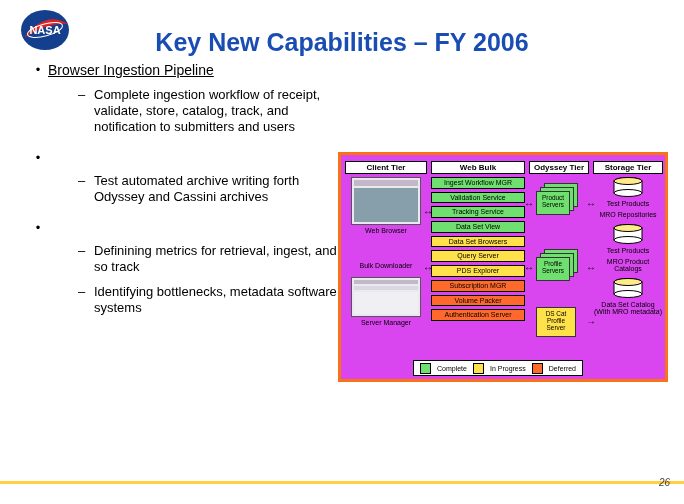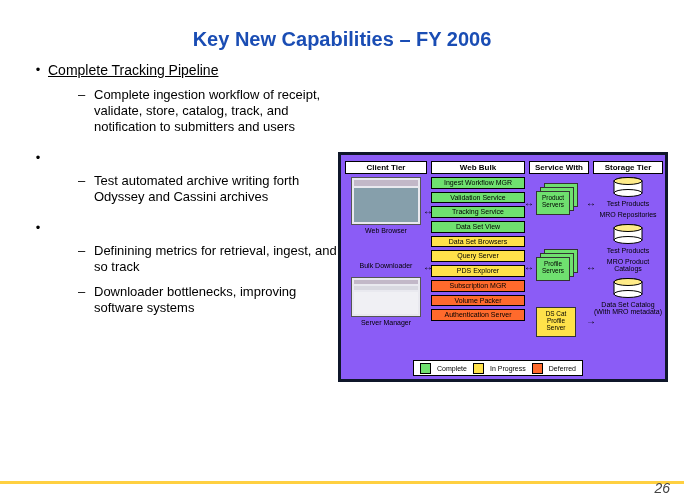--- a/index.html
+++ b/index.html
@@ -24,21 +24,21 @@
     left: 18px;
     width: 54px;
     height: 44px;
   }
   .title {
     position: absolute;
     top: 28px;
     left: 0;
     width: 684px;
     text-align: center;
-    font-size: 20px;
+    font-size: 25px;
     font-weight: bold;
     color: #1a4db4;
   }
   .content {
     position: absolute;
     top: 62px;
     left: 28px;
     width: 310px;
     font-size: 13px;
     color: #000;
@@ -85,22 +85,22 @@
     line-height: 1.25;
   }
 
   
   .diagram {
     position: absolute;
     top: 152px;
     left: 338px;
     width: 330px;
     height: 230px;
-    border: 3px solid #0f172a;
-    background: #8b5cf6;
+    border: 3px solid #f97316;
+    background: #d946ef;
     box-sizing: border-box;
     font-size: 7px;
   }
   .col {
     position: absolute;
     top: 6px;
     bottom: 22px;
     box-sizing: border-box;
   }
   .col1 { left: 4px; width: 82px; }
@@ -209,40 +209,48 @@
     position: absolute;
     left: 0;
     bottom: 20px;
     width: 684px;
     height: 3px;
     background: #ffd040;
   }
   .page-num {
     position: absolute;
     right: 14px;
-    bottom: 8px;
-    font-size: 14px;
+    bottom: 16px;
+    font-size: 10px;
     font-style: italic;
     color: #444;
   }
 </style>
 </head>
 <body>
 
 <div class="slide">
 
+  <div class="logo">
+    <svg viewBox="0 0 54 44">
+      <ellipse cx="27" cy="22" rx="24" ry="20" fill="#143f8c"></ellipse>
+      <path d="M6 30 Q27 2 50 16 Q30 14 6 30 Z" fill="#d22"></path>
+      <ellipse cx="27" cy="22" rx="18" ry="6" fill="none" stroke="#fff" stroke-width="1" transform="rotate(-15 27 22)"></ellipse>
+      <text x="27" y="26" text-anchor="middle" fill="#fff" font-size="11" font-family="Arial" font-weight="bold">NASA</text>
+    </svg>
+  </div>
 
   <div class="title">Key New Capabilities – FY 2006</div>
 
   <div class="content">
     <ul class="bullets">
       <li>
         <div class="bullet-row">
           <span class="bmark">•</span>
-          <span class="head">Complete Tracking Pipeline</span>
+          <span class="head">Browser Ingestion Pipeline</span>
         </div>
         <ul class="sub">
           <li>
               <span class="dash">–</span>
               <span class="subtext">Complete ingestion workflow of receipt, validate, store, catalog, track, and notification to submitters and users</span>
             </li>
         </ul>
       </li>
       <li>
         <div class="bullet-row">
@@ -259,21 +267,21 @@
         <div class="bullet-row">
           <span class="bmark">•</span>
         </div>
         <ul class="sub">
           <li>
               <span class="dash">–</span>
               <span class="subtext">Definining metrics for retrieval, ingest, and so track</span>
             </li>
           <li>
               <span class="dash">–</span>
-              <span class="subtext">Downloader bottlenecks, improving software systems</span>
+              <span class="subtext">Identifying bottlenecks, metadata software systems</span>
             </li>
         </ul>
       </li>
     </ul>
   </div>
 
   <div class="diagram">
 
     <div class="col col1">
       <div class="hdr">Client Tier</div>
@@ -301,21 +309,21 @@
       <div class="box g">Data Set View</div>
       <div class="box y">Data Set Browsers</div>
       <div class="box y">Query Server</div>
       <div class="box y">PDS Explorer</div>
       <div class="box o">Subscription MGR</div>
       <div class="box o">Volume Packer</div>
       <div class="box o">Authentication Server</div>
     </div>
 
     <div class="col col3">
-      <div class="hdr">Service With</div>
+      <div class="hdr">Odyssey Tier</div>
       <div style="height:6px;"></div>
       <div class="stack g">
         <div class="s1"></div>
           <div class="s2"></div>
           <div class="s3">Product Servers</div>
       </div>
       <div style="height:34px;"></div>
       <div class="stack g">
         <div class="s1"></div>
           <div class="s2"></div>

